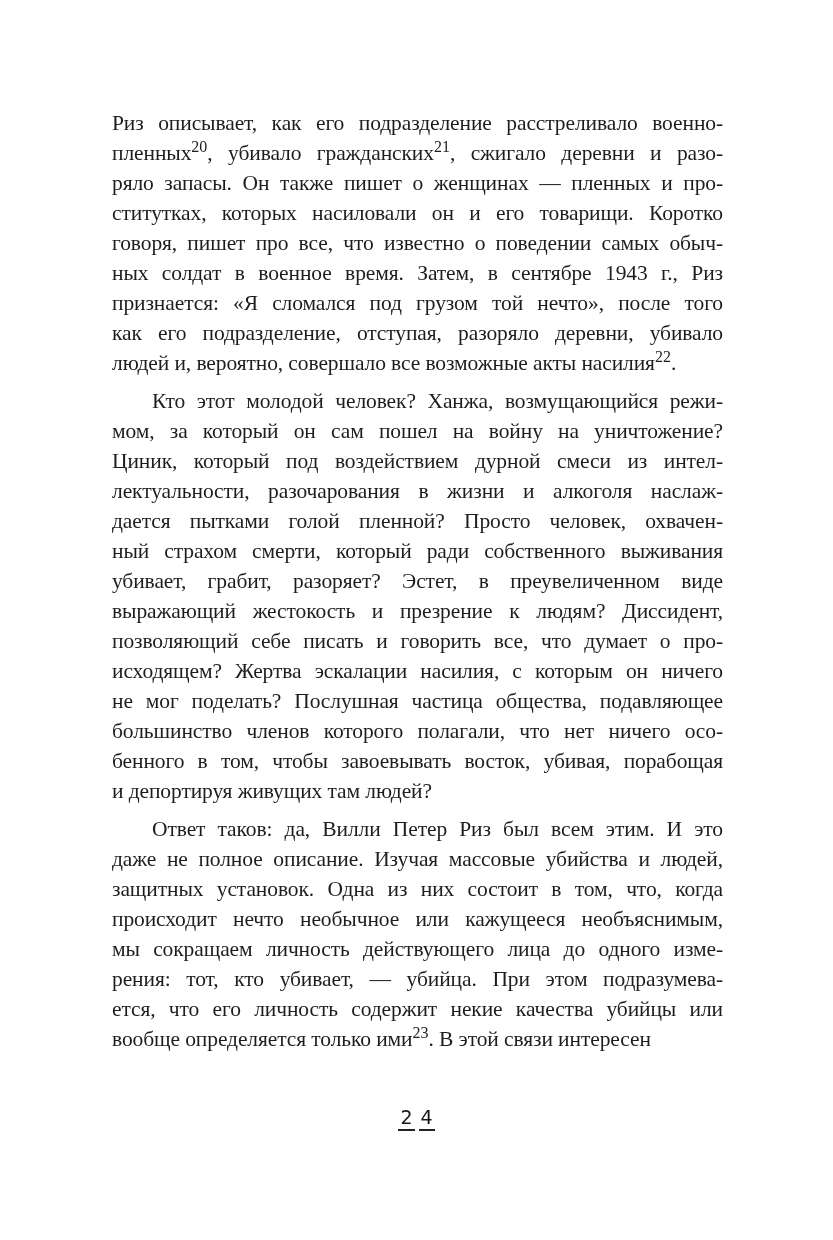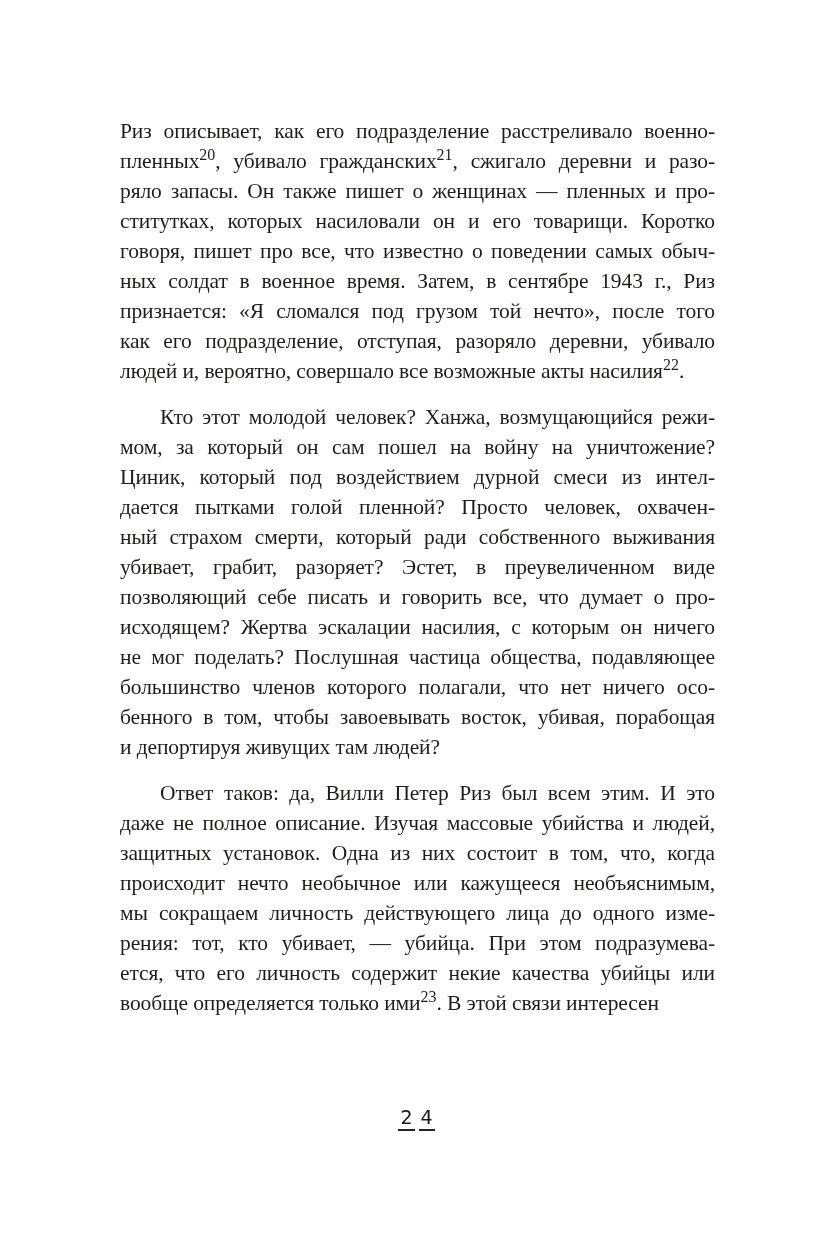--- a/index.html
+++ b/index.html
@@ -17,21 +17,21 @@
   .text-block {
     position: absolute;
     left: 104px;
     top: 100px;
     width: 627px;
     color: #1d1d1b;
     font-size: 21.5px;
     line-height: 30px;
     letter-spacing: -0.1px;
   }
-  .paragraph { margin: 16px; padding: 0; }
+  .paragraph { margin: 8px; padding: 0; }
   .line {
     text-align: justify;
     text-align-last: justify;
     white-space: normal;
   }
   .line.last {
     text-align: center;
     text-align-last: left;
   }
   .line.indent {
@@ -75,23 +75,25 @@
       <div class="line">говоря, пишет про все, что известно о поведении самых обыч-</div>
       <div class="line">ных солдат в военное время. Затем, в сентябре 1943 г., Риз</div>
       <div class="line">признается: «Я сломался под грузом той нечто», после того</div>
       <div class="line">как его подразделение, отступая, разоряло деревни, убивало</div>
       <div class="line last">людей и, вероятно, совершало все возможные акты насилия<sup class="fn">22</sup>.</div>
     </div>
     <div class="paragraph">
       <div class="line indent">Кто этот молодой человек? Ханжа, возмущающийся режи-</div>
       <div class="line">мом, за который он сам пошел на войну на уничтожение?</div>
       <div class="line">Циник, который под воздействием дурной смеси из интел-</div>
+      <div class="line">лектуальности, разочарования в жизни и алкоголя наслаж-</div>
       <div class="line">дается пытками голой пленной? Просто человек, охвачен-</div>
       <div class="line">ный страхом смерти, который ради собственного выживания</div>
       <div class="line">убивает, грабит, разоряет? Эстет, в преувеличенном виде</div>
+      <div class="line">выражающий жестокость и презрение к людям? Диссидент,</div>
       <div class="line">позволяющий себе писать и говорить все, что думает о про-</div>
       <div class="line">исходящем? Жертва эскалации насилия, с которым он ничего</div>
       <div class="line">не мог поделать? Послушная частица общества, подавляющее</div>
       <div class="line">большинство членов которого полагали, что нет ничего осо-</div>
       <div class="line">бенного в том, чтобы завоевывать восток, убивая, порабощая</div>
       <div class="line last">и депортируя живущих там людей?</div>
     </div>
     <div class="paragraph">
       <div class="line indent">Ответ таков: да, Вилли Петер Риз был всем этим. И это</div>
       <div class="line">даже не полное описание. Изучая массовые убийства и людей,</div>

